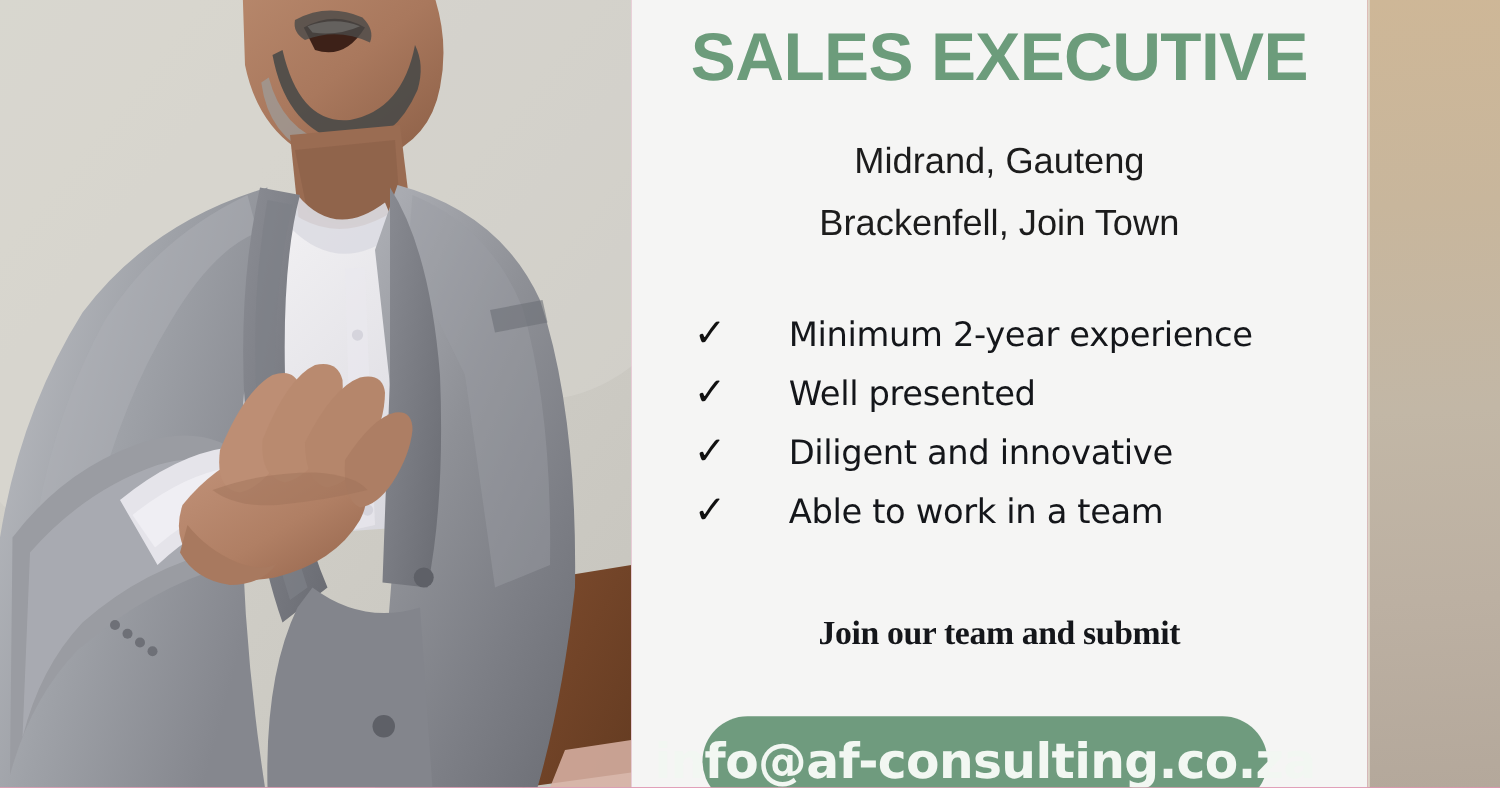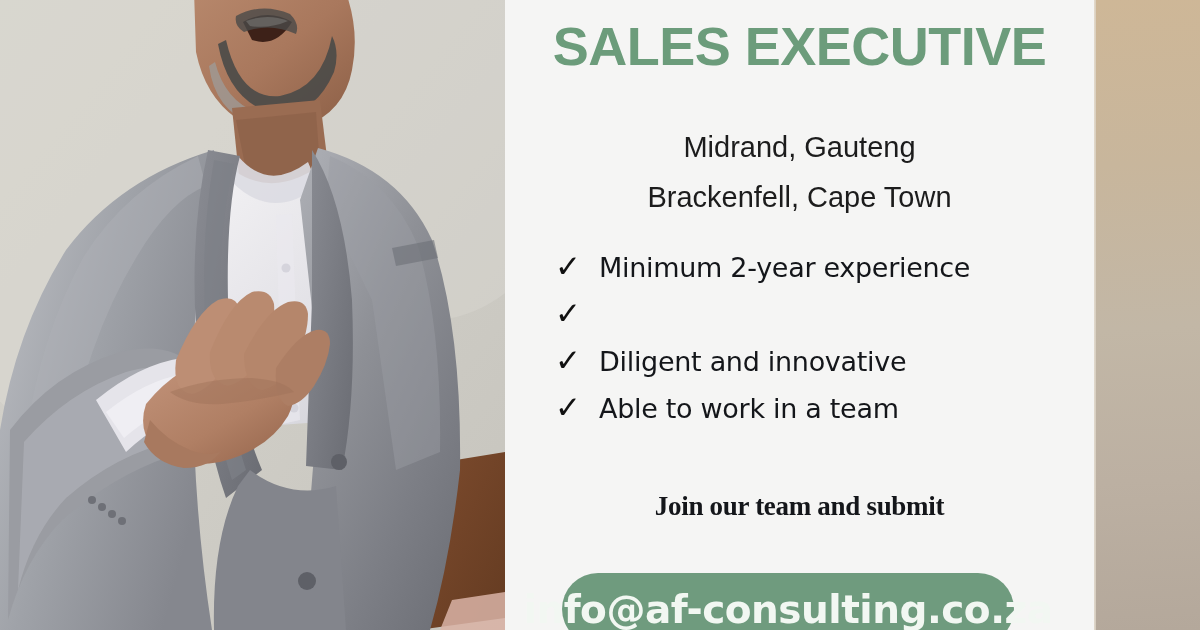--- a/index.html
+++ b/index.html
@@ -48,21 +48,21 @@
     text-align:center;
     font-size:54px;
     font-weight:bold;
     letter-spacing:-0.5px;
     color:#6c9c7b;
     line-height:1.1;
     white-space:nowrap;
   }
 
   .locations{
-    position:absolute; left:0; top:122px; width:589px;
+    position:absolute; left:0; top:104px; width:589px;
     text-align:center;
     color:#1c1c1c;
   }
   .loc-line{
     font-family:"Liberation Sans", sans-serif;
     font-size:29px;
     font-weight:400;
     line-height:50px;
     letter-spacing:0px;
   }
@@ -88,20 +88,21 @@
     text-align:left;
   }
   .req-label{
     font-family:"DejaVu Sans", sans-serif;
     font-size:27px;
     font-weight:400;
     letter-spacing:-0.3px;
     color:#14161a;
     line-height:47px;
     white-space:nowrap;
+    margin-left:32px;
   }
 
   .cta{
     position:absolute; left:0; top:488px; width:589px;
     text-align:center;
     font-family:Liberation Serif, serif;
     font-size:27px;
     font-weight:bold;
     letter-spacing:-0.3px;
     color:#14161a;
@@ -249,30 +250,31 @@
       <path d="M170 392 Q208 378 252 378 Q284 380 294 392 Q262 400 222 404 Q188 406 170 392 Z" fill="#9d7058" opacity="0.45"></path>
     </svg>
   </div>
 
   <div class="panel">
 
     <h1 class="job-title">SALES EXECUTIVE</h1>
 
     <div class="locations">
       <div class="loc-line">Midrand, Gauteng</div>
-      <div class="loc-line">Brackenfell, Cape Town</div>
+      <div class="loc-line">Brackenfell, Join Town</div>
     </div>
 
     <div class="requirements">
       <div class="req-row">
         <span class="check">✓</span>
         <span class="req-label">Minimum 2-year experience</span>
       </div>
       <div class="req-row">
         <span class="check">✓</span>
+        <span class="req-label">Well presented</span>
       </div>
       <div class="req-row">
         <span class="check">✓</span>
         <span class="req-label">Diligent and innovative</span>
       </div>
       <div class="req-row">
         <span class="check">✓</span>
         <span class="req-label">Able to work in a team</span>
       </div>
     </div>

